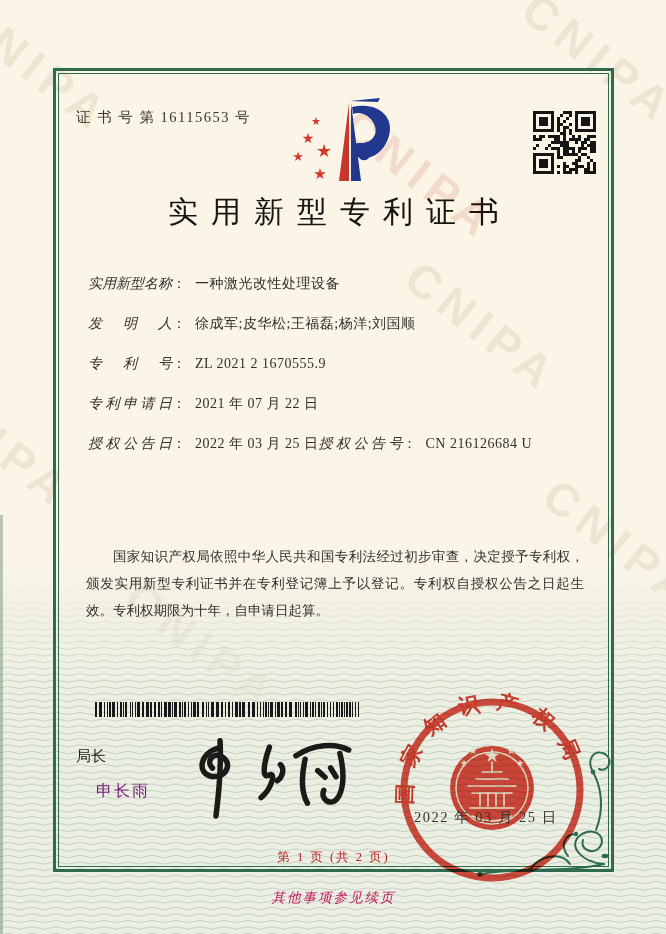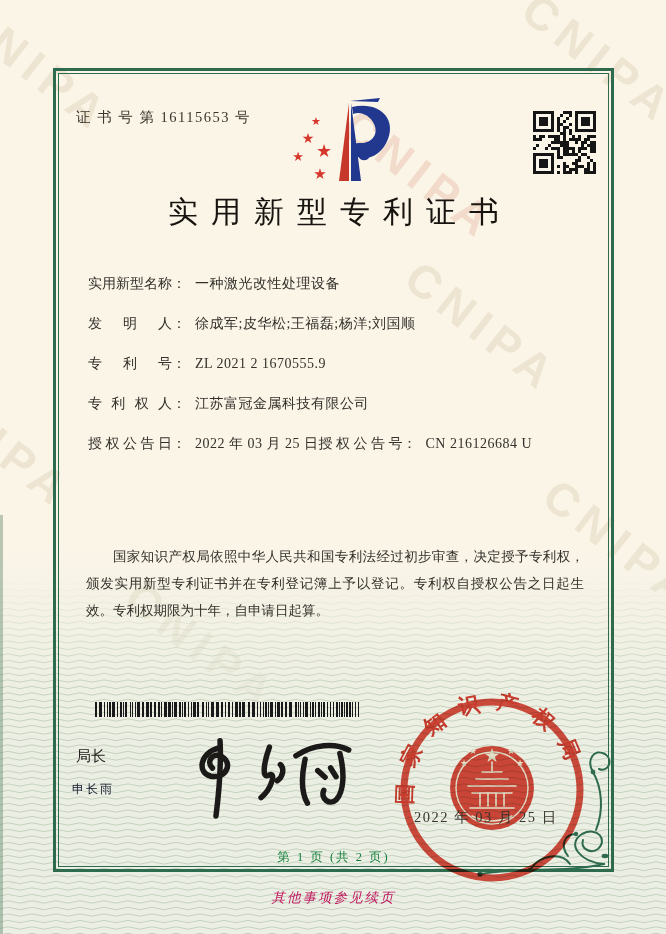--- a/index.html
+++ b/index.html
@@ -38,41 +38,41 @@
   #logo{position:absolute;left:282px;top:97px;z-index:4;}
   #qr{position:absolute;left:533px;top:111px;z-index:4;}
   #title{
     position:absolute;left:53px;top:192px;width:561px;text-align:center;
     font-size:30px;font-weight:normal;letter-spacing:13px;padding-left:13px;box-sizing:border-box;
     color:#17140f;z-index:4;
   }
   
   #fields{position:absolute;left:88px;top:264px;right:56px;z-index:4;font-size:14px;color:#33302a;}
   .frow{height:40px;line-height:40px;white-space:nowrap;}
-  .flabel{display:inline-block;width:84px;text-align:justify;text-align-last:justify;}
+  .flabel{display:inline-block;width:84px;text-align:justify;text-align-last:justify;font-style:italic;}
   .fcolon{display:inline-block;margin-right:9px;}
   .fvalue{letter-spacing:0.5px;}
   .pair2{}
   
   #bodytext{
     position:absolute;left:86px;top:543px;width:498px;z-index:4;
     font-size:13.5px;line-height:27px;text-align:justify;color:#33302a;
   }
   #bodytext p{margin:0;text-indent:2em;}
   
   #barcodewrap{position:absolute;left:95px;top:702px;z-index:4;}
   
   #sigtitle{position:absolute;left:76px;top:747px;font-family:"Liberation Sans",sans-serif;font-size:15px;color:#22211d;z-index:6;}
-  #signame{position:absolute;left:72px;top:781px;font-family:"Liberation Sans",sans-serif;font-size:12px;letter-spacing:2px;color:#0f172a;z-index:6;}
+  #signame{position:absolute;left:96px;top:781px;font-family:"Liberation Sans",sans-serif;font-size:16px;letter-spacing:2px;color:#701a75;z-index:6;}
   #sig{position:absolute;left:185px;top:733px;z-index:6;transform:rotate(-3deg);}
   
   #seal{position:absolute;left:392px;top:690px;z-index:5;mix-blend-mode:multiply;opacity:0.94;}
   #sealdate{position:absolute;left:414px;top:808px;z-index:6;font-size:14.5px;letter-spacing:1.5px;color:#38352f;}
   
-  #pageinfo{position:absolute;left:53px;top:849px;width:561px;text-align:center;font-size:12.5px;letter-spacing:2px;color:#15803d;z-index:4;}
+  #pageinfo{position:absolute;left:53px;top:849px;width:561px;text-align:center;font-size:12.5px;letter-spacing:2px;color:#b91c1c;z-index:4;}
   #contnote{position:absolute;left:53px;top:889px;width:561px;text-align:center;font-size:13.5px;font-style:italic;letter-spacing:2px;color:#be185d;z-index:4;}
 </style>
 </head>
 <body>
 
 <div id="wmlayer">
     <div class="wm" style="left: -20px; top: -10px;">CNIPA</div>
     <div class="wm" style="left: 545px; top: -18px;">CNIPA</div>
     <div class="wm wmpink" style="left: 366px; top: 98px;">CNIPA</div>
     <div class="wm" style="left: 428px; top: 250px;">CNIPA</div>
@@ -335,21 +335,21 @@
   <div class="frow">
     <span class="flabel">实用新型名称</span><span class="fcolon">：</span><span class="fvalue">一种激光改性处理设备</span>
   </div>
   <div class="frow">
     <span class="flabel">发明人</span><span class="fcolon">：</span><span class="fvalue">徐成军;皮华松;王福磊;杨洋;刘国顺</span>
   </div>
   <div class="frow">
     <span class="flabel">专利号</span><span class="fcolon">：</span><span class="fvalue">ZL 2021 2 1670555.9</span>
   </div>
   <div class="frow">
-    <span class="flabel">专利权人</span><span class="fcolon">：</span><span class="fvalue">江苏富冠金属科技有限公司</span>
+    <span class="flabel">专利申请日</span><span class="fcolon">：</span><span class="fvalue">2021 年 07 月 22 日</span>
   </div>
   <div class="frow">
     <span class="flabel">授权公告日</span><span class="fcolon">：</span><span class="fvalue">2022 年 03 月 25 日</span><span class="flabel pair2">授权公告号</span><span class="fcolon">：</span><span class="fvalue">CN 216126684 U</span>
   </div>
 </div>
 
 <div id="bodytext">
   <p>国家知识产权局依照中华人民共和国专利法经过初步审查，决定授予专利权，颁发实用新型专利证书并在专利登记簿上予以登记。专利权自授权公告之日起生效。专利权期限为十年，自申请日起算。</p>
 </div>
 

